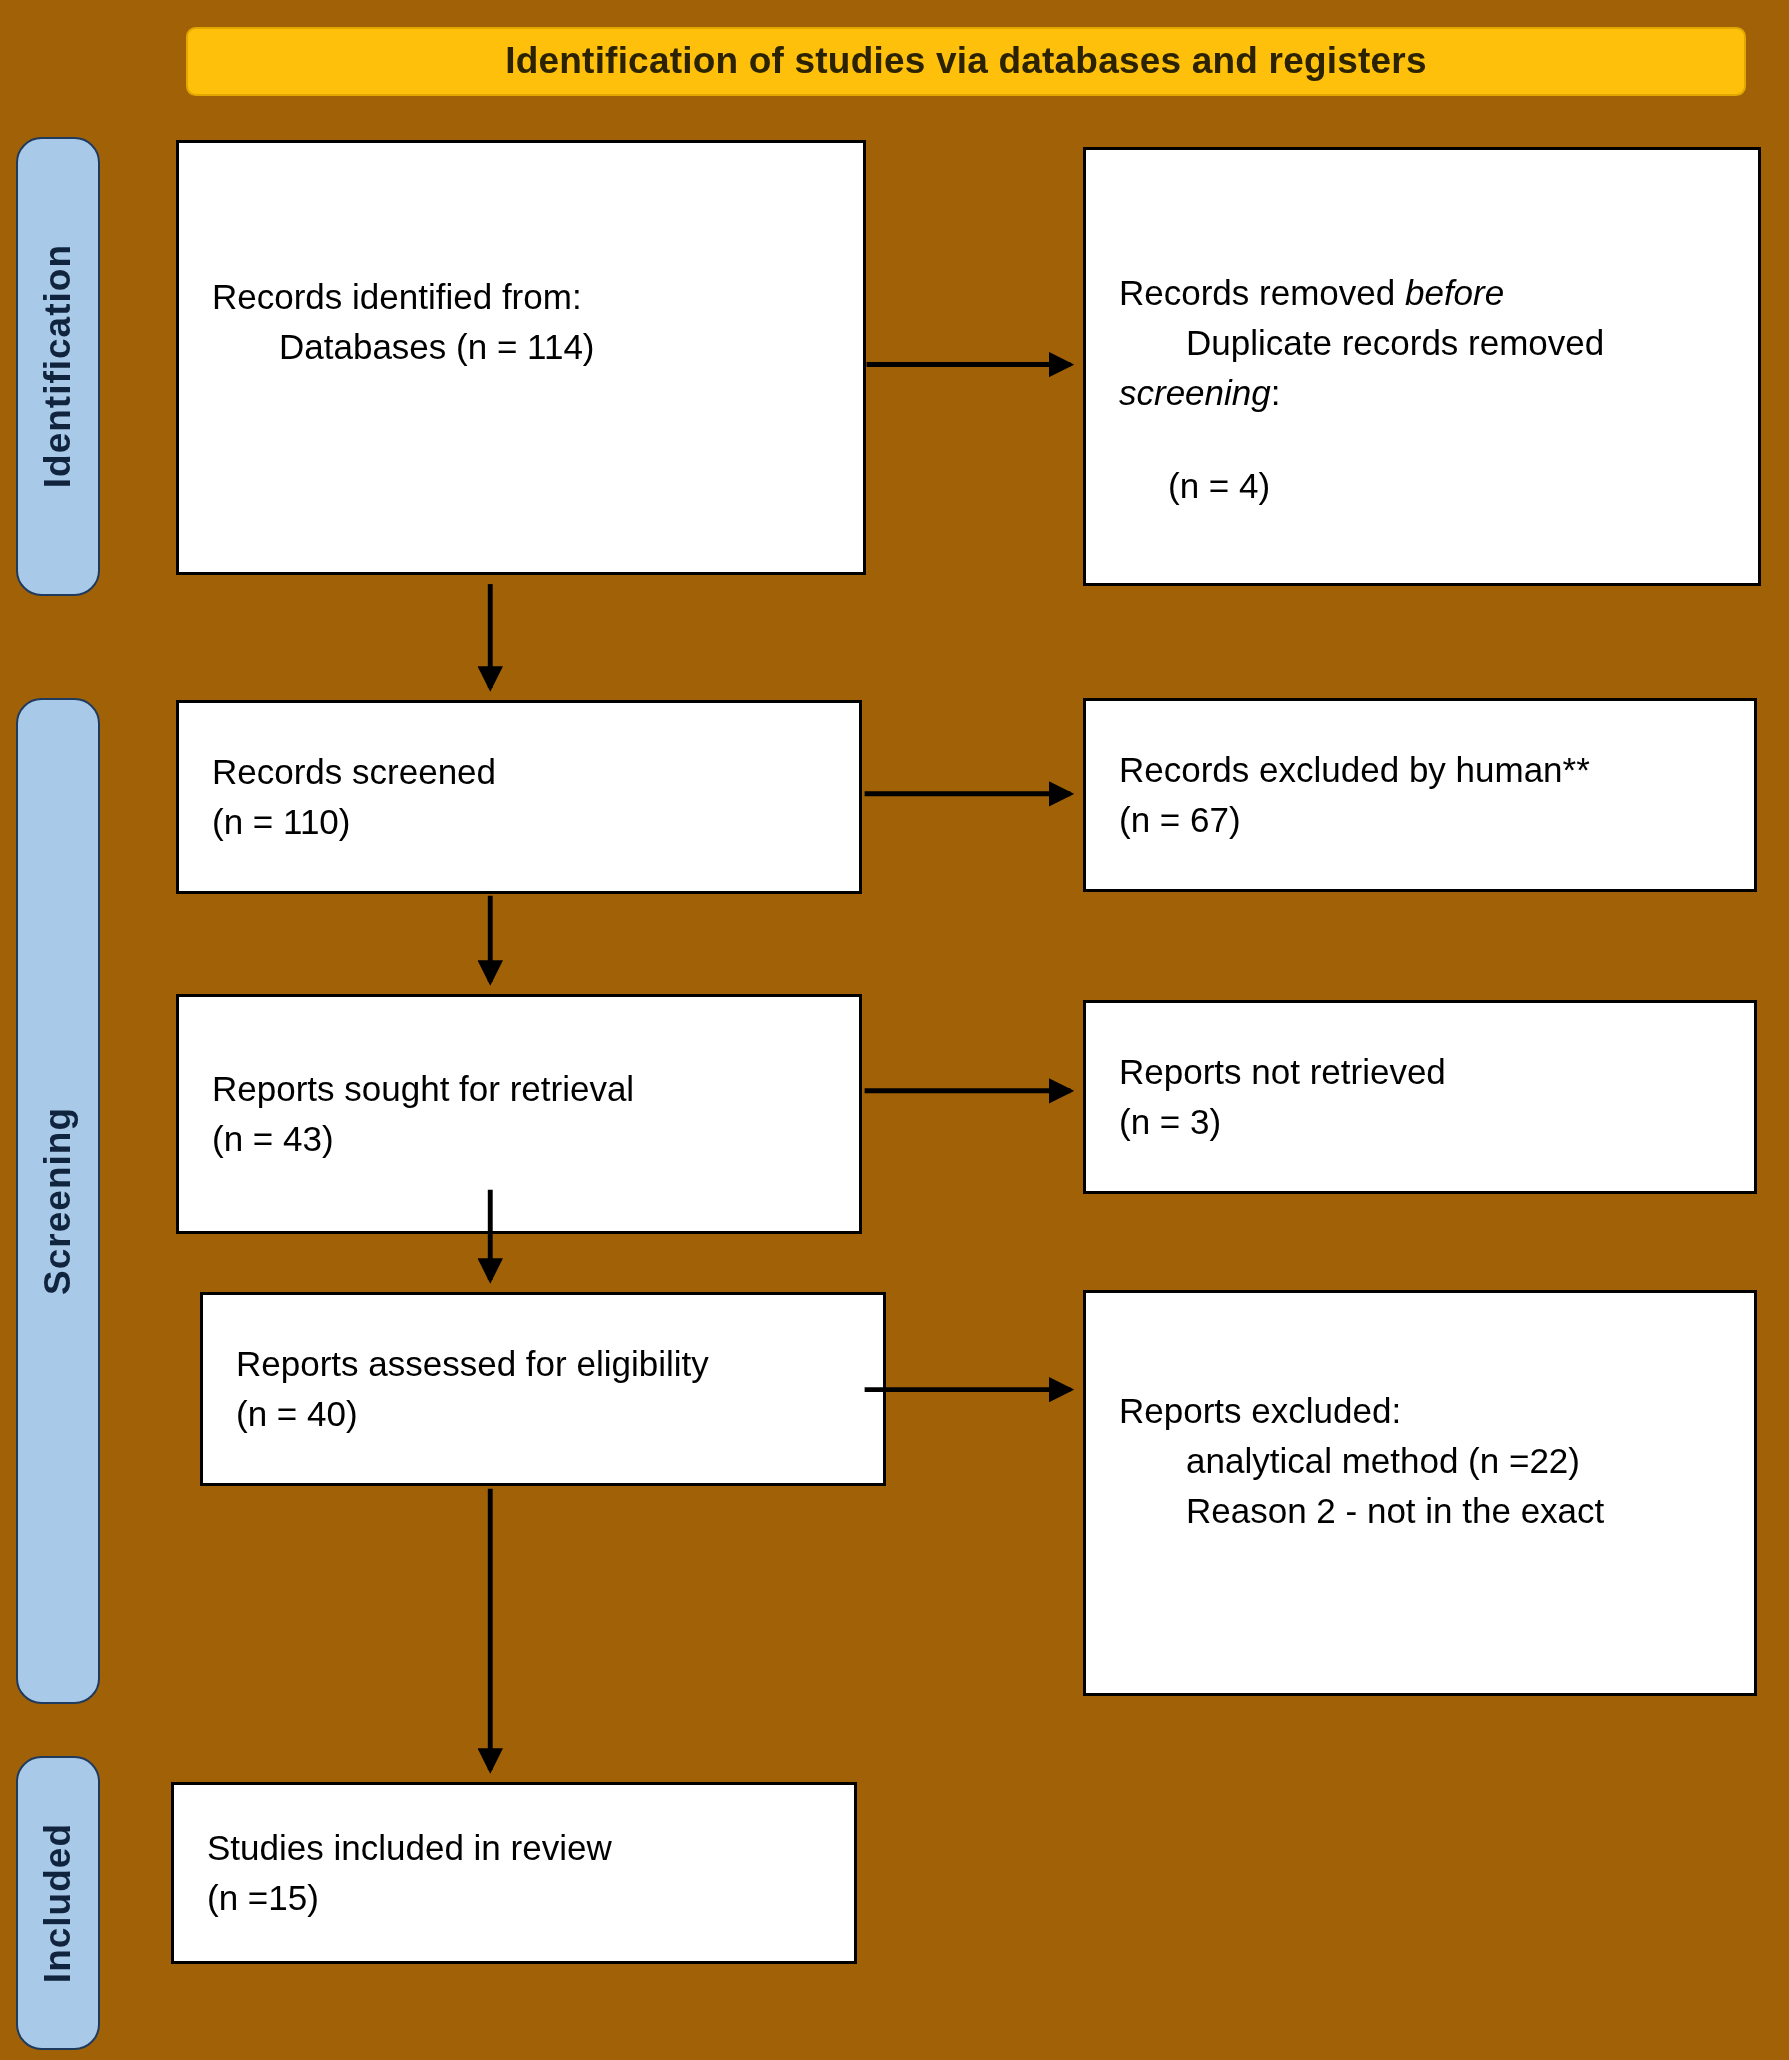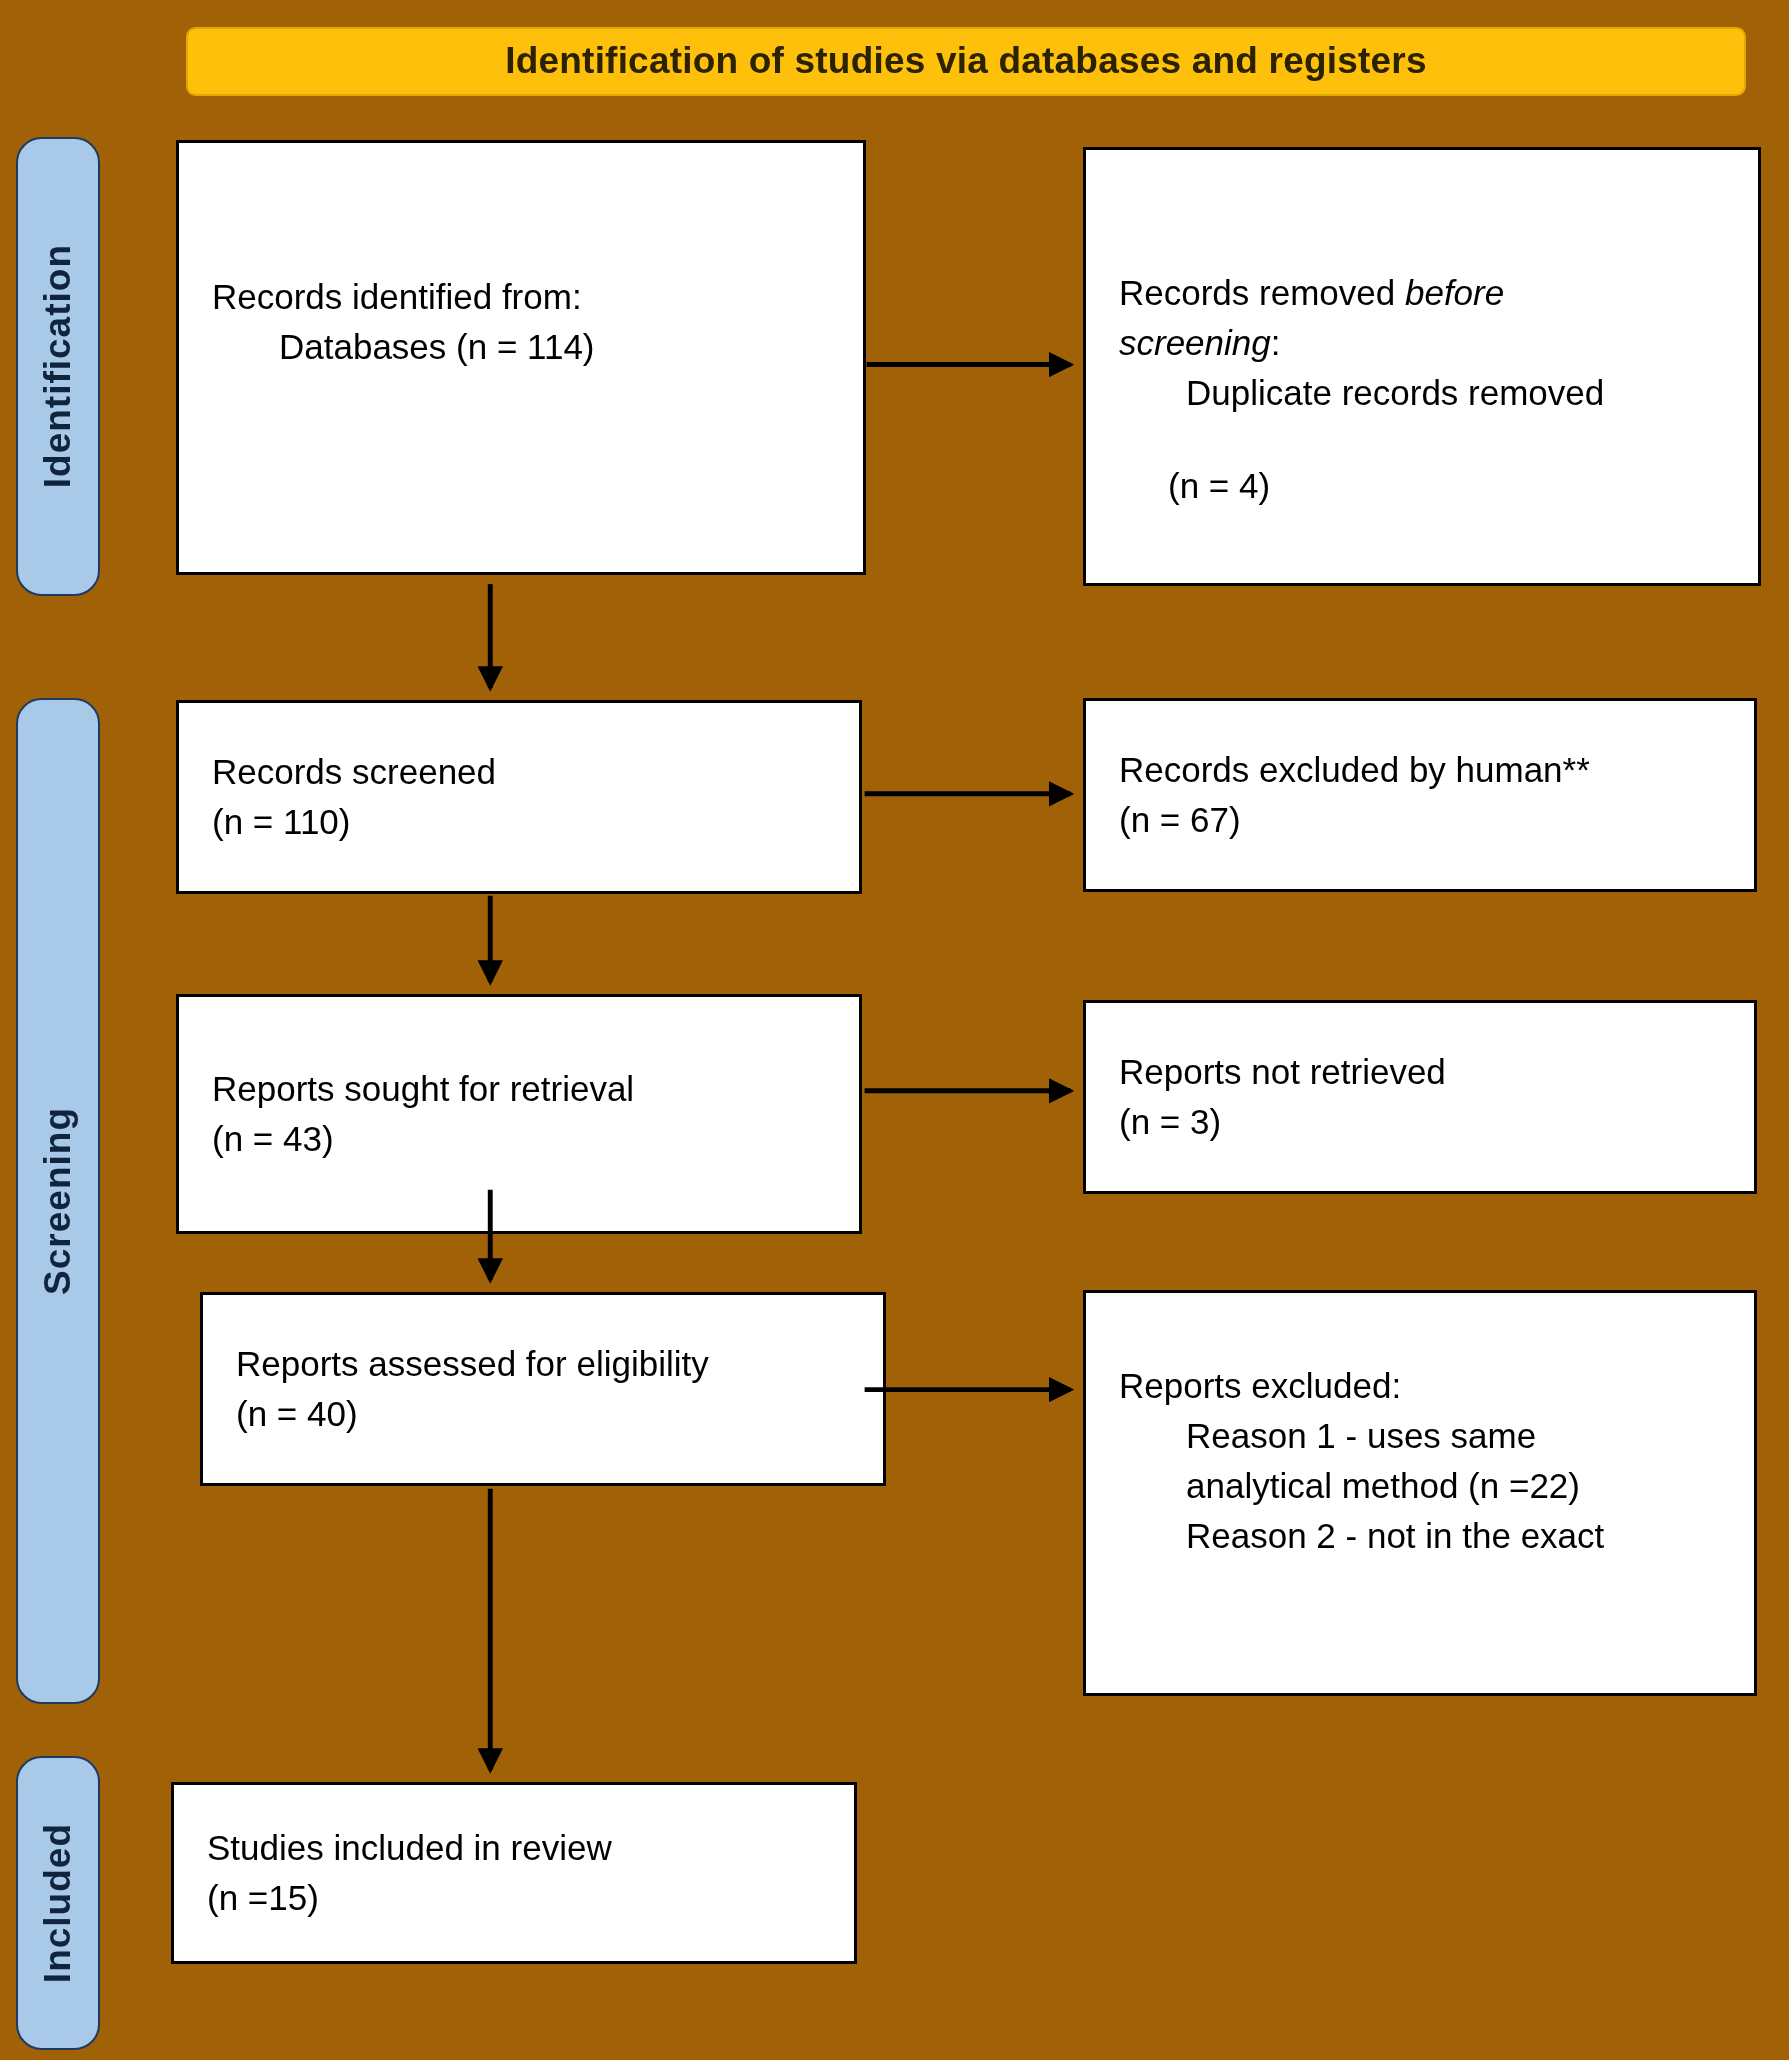--- a/index.html
+++ b/index.html
@@ -86,22 +86,22 @@
     <span>Included</span>
   </div>
 
   <div class="fbox box-a">
     <div class="ln">Records identified from:</div>
     <div class="ln indent">Databases (n = 114)</div>
   </div>
 
   <div class="fbox box-b">
     <div class="ln"><span>Records removed </span><em>before</em></div>
+    <div class="ln indent">Duplicate records removed</div>
     <div class="ln"><em>screening</em><span>:</span></div>
-    <div class="ln indent">Duplicate records removed</div>
     <div class="ln indent-sm">(n = 4)</div>
   </div>
 
   <div class="fbox box-c">
     <div class="ln">Records screened</div>
     <div class="ln">(n = 110)</div>
   </div>
 
   <div class="fbox box-d">
     <div class="ln">Records excluded by human**</div>
@@ -118,21 +118,20 @@
     <div class="ln">(n = 3)</div>
   </div>
 
   <div class="fbox box-g">
     <div class="ln">Reports assessed for eligibility</div>
     <div class="ln">(n = 40)</div>
   </div>
 
   <div class="fbox box-h">
     <div class="ln">Reports excluded:</div>
-    <div class="ln indent">Reason 1 - uses same</div>
     <div class="ln indent">analytical method (n =22)</div>
     <div class="ln indent">Reason 2 - not in the exact</div>
   </div>
 
   <div class="fbox box-i">
     <div class="ln">Studies included in review</div>
     <div class="ln">(n =15)</div>
   </div>
 
   <svg class="arrows" width="1790" height="2060" viewBox="0 0 1826 2102">

